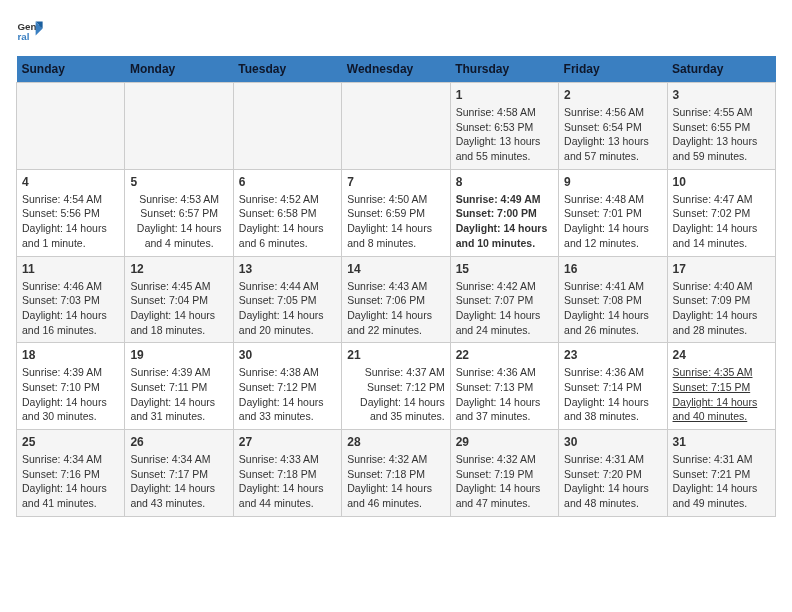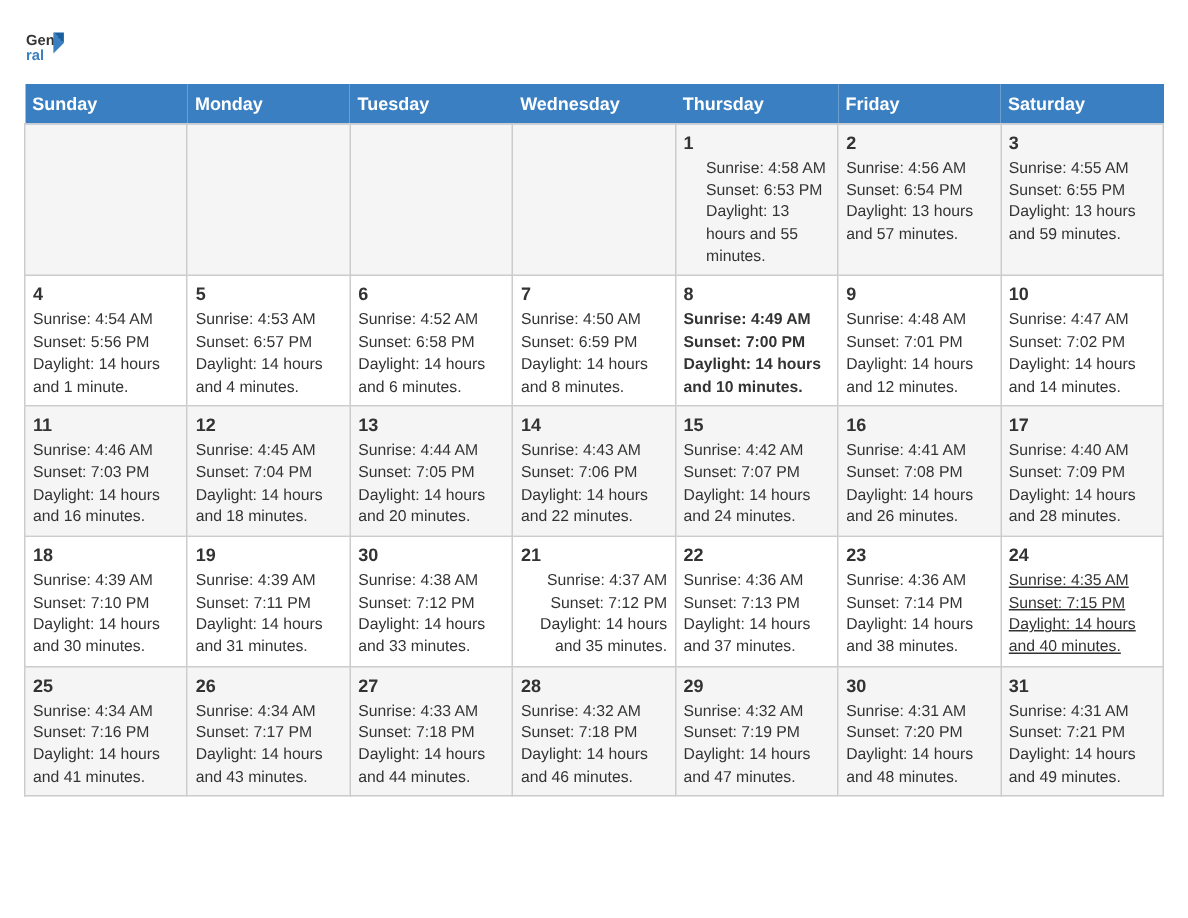--- a/index.html
+++ b/index.html
@@ -47,21 +47,21 @@
       font-size: 16px;
       color: #555;
     }
     table {
       width: 100%;
       border-collapse: collapse;
       font-size: 11px;
     }
     thead tr th {
       background-color: #3a7fc1;
-      color: #ffffff;
+      color: #0f172a;
       text-align: left;
       padding: 6px 5px;
       font-size: 12px;
       font-weight: bold;
       margin-left: 40px;
     }
     tbody tr td {
       vertical-align: top;
       padding: 5px 5px;
       border: 1px solid #ccc;
@@ -127,21 +127,21 @@
       </tr>
   </thead>
   <tbody id="calendar-body">
       <tr>
         <td class="empty-cell"></td>
         <td class="empty-cell"></td>
         <td class="empty-cell"></td>
         <td class="empty-cell"></td>
         <td>
           <div class="day-number">1</div>
-          <div class="day-info" style="white-space: pre-line; margin-left: 15px;">Sunrise: 4:58 AM
+          <div class="day-info" style="white-space: pre-line;">Sunrise: 4:58 AM
 Sunset: 6:53 PM
 Daylight: 13 hours and 55 minutes.</div>
         </td>
         <td>
           <div class="day-number">2</div>
           <div class="day-info" style="white-space: pre-line;">Sunrise: 4:56 AM
 Sunset: 6:54 PM
 Daylight: 13 hours and 57 minutes.</div>
         </td>
         <td>
@@ -153,21 +153,21 @@
       </tr>
       <tr>
         <td>
           <div class="day-number">4</div>
           <div class="day-info" style="white-space: pre-line;">Sunrise: 4:54 AM
 Sunset: 5:56 PM
 Daylight: 14 hours and 1 minute.</div>
         </td>
         <td>
           <div class="day-number">5</div>
-          <div class="day-info" style="white-space: pre-line;">Sunrise: 4:53 AM
+          <div class="day-info" style="white-space: pre-line; text-align: center;">Sunrise: 4:53 AM
 Sunset: 6:57 PM
 Daylight: 14 hours and 4 minutes.</div>
         </td>
         <td>
           <div class="day-number">6</div>
           <div class="day-info" style="white-space: pre-line;">Sunrise: 4:52 AM
 Sunset: 6:58 PM
 Daylight: 14 hours and 6 minutes.</div>
         </td>
         <td>

